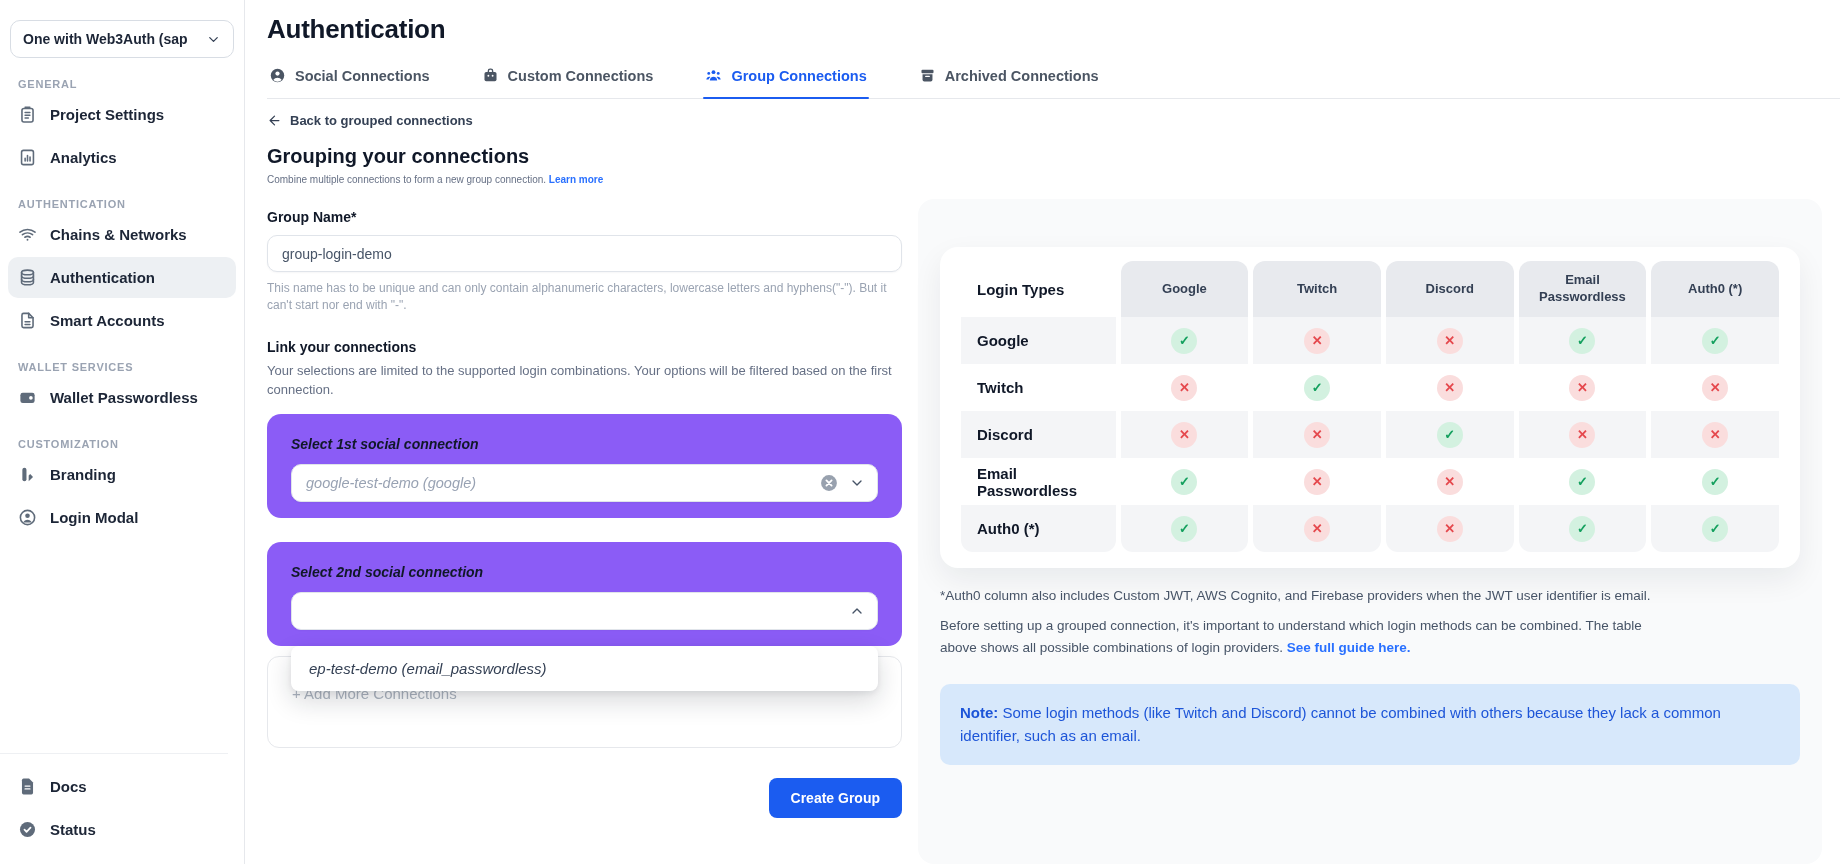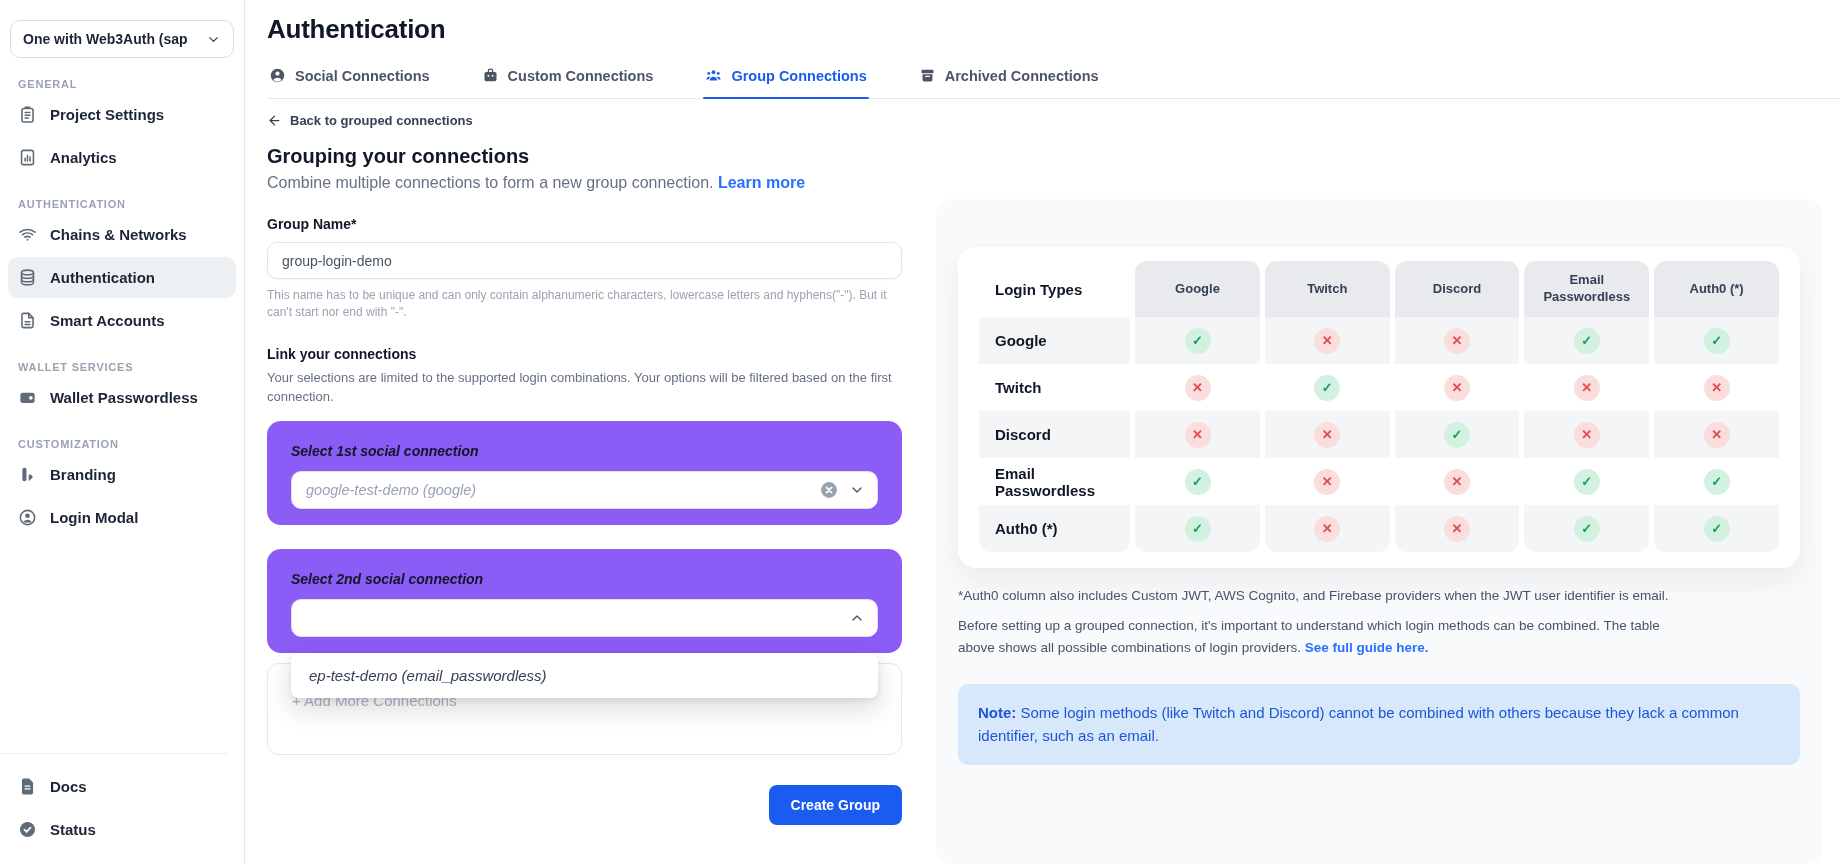--- a/index.html
+++ b/index.html
@@ -35,26 +35,26 @@
   main{flex:1;min-width:0;padding:14px 0 0 22px;display:flex;flex-direction:column;}
   h1{font-size:26px;font-weight:700;letter-spacing:-.01em;}
   .tabs{display:flex;gap:48px;margin-top:22px;border-bottom:1px solid var(--border);padding-right:20px;}
   .tab{display:flex;align-items:center;gap:9px;padding:0 2px 14px;font-size:14.5px;font-weight:600;
     color:#4b5563;cursor:pointer;position:relative;}
   .tab .icn{width:17px;height:17px;color:#4b5563;}
   .tab.active{color:var(--accent);}
   .tab.active .icn{color:var(--accent);}
   .tab.active::after{content:"";position:absolute;left:0;right:0;bottom:-1px;height:2px;background:var(--accent);border-radius:2px;}
 
-  .content{display:flex;gap:34px;flex:1;min-height:0;justify-content:flex-end;}
+  .content{display:flex;gap:16px;flex:1;min-height:0;justify-content:flex-end;}
   .form-col{width:635px;flex:none;display:flex;flex-direction:column;}
   .back-link{display:flex;align-items:center;gap:8px;margin-top:14px;font-size:13px;font-weight:600;color:#344054;cursor:pointer;}
   .back-link .icn{width:15px;height:15px;color:#344054;}
   h2{font-size:20px;font-weight:700;margin-top:17px;}
-  .sub{font-size:16px;color:#667085;margin-top:6px;}
+  .sub{font-size:10px;color:#667085;margin-top:6px;}
   a.link{color:var(--link);font-weight:600;text-decoration:none;cursor:pointer;}
   .fld-label{display:block;font-size:14px;font-weight:700;margin-top:24px;}
   .text-input{margin-top:10px;width:100%;height:37px;border:1px solid #e0e4ea;border-radius:10px;
     padding:16px 14px;font-size:14px;color:#475467;background:#fff;box-shadow:0 1px 2px rgba(16,24,40,.04);outline:none;}
   .help{font-size:12px;color:#9aa3b2;line-height:1.45;margin-top:8px;}
   h3{font-size:14px;font-weight:700;margin-top:24px;}
   .help2{font-size:13px;color:#667085;line-height:1.5;margin-top:6px;}
   .conn-card{background:#8b5cf6;border-radius:14px;padding:22px 24px 16px;margin-top:14px;font-style:italic;}
   .conn-card.second{margin-top:24px;position:relative;}
   .card-label{font-size:14px;font-weight:700;}

